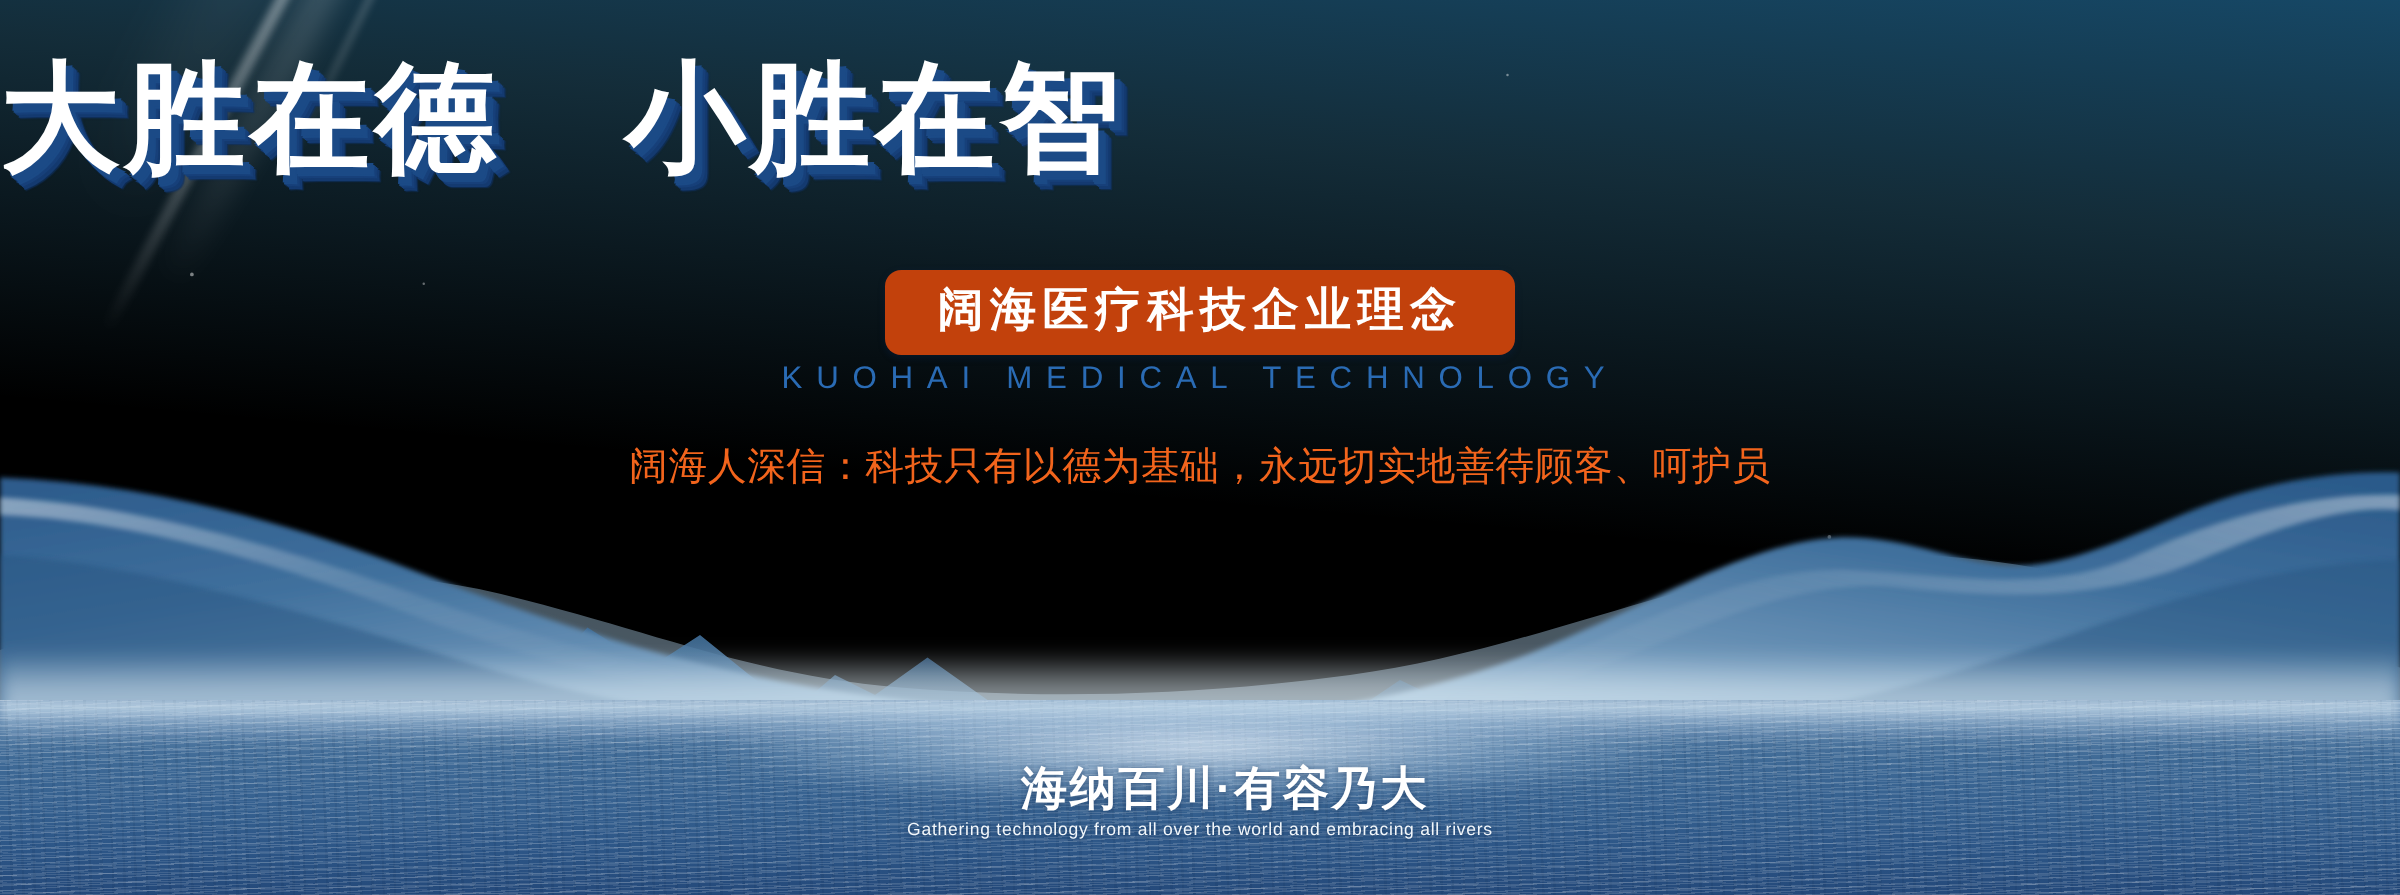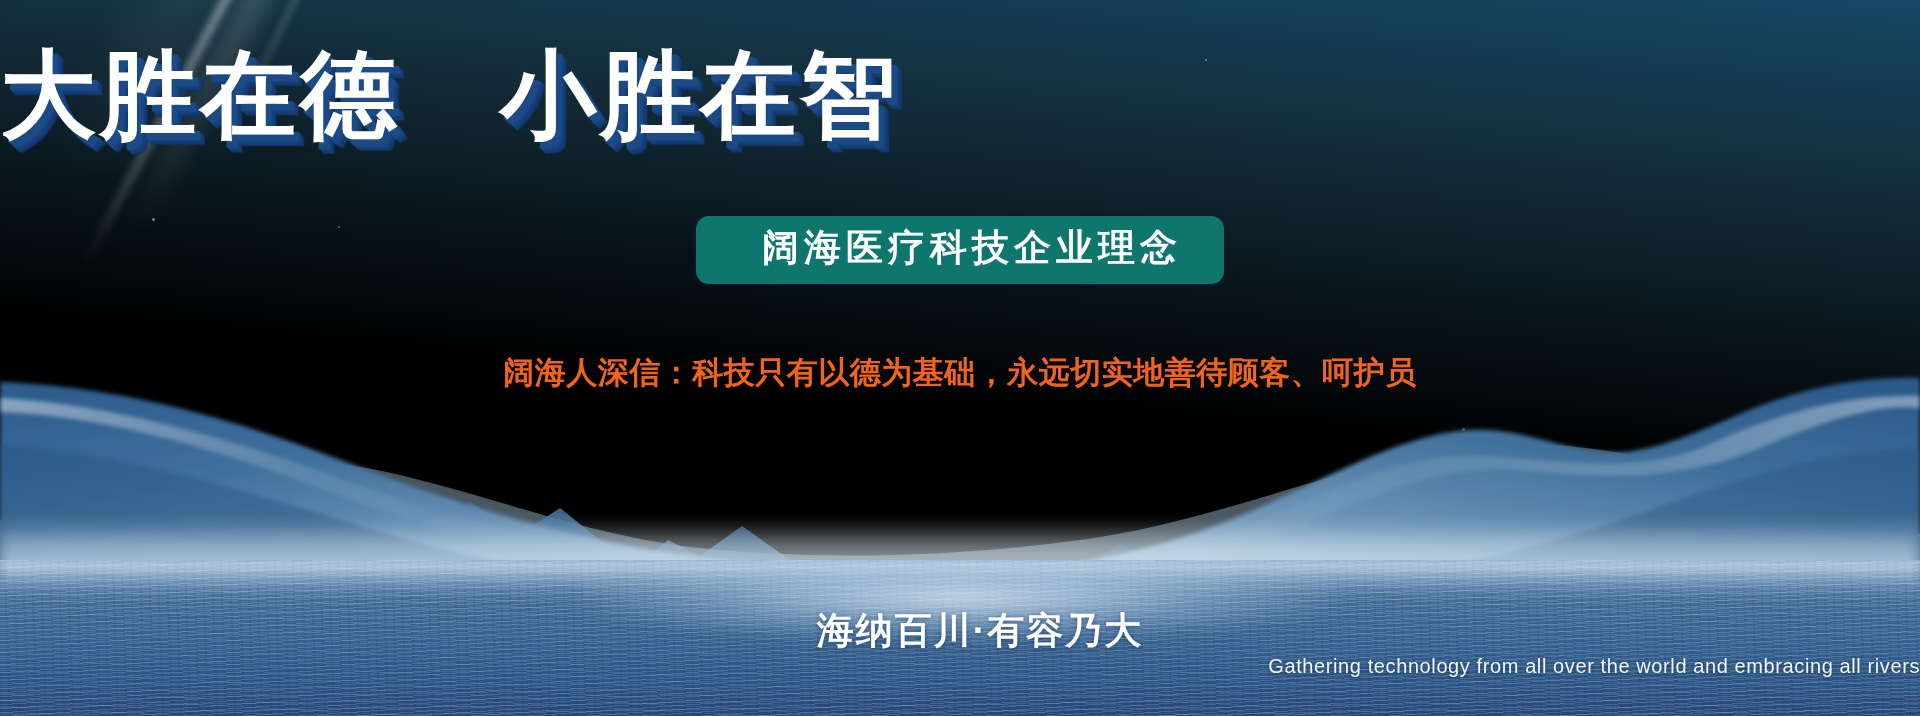--- a/index.html
+++ b/index.html
@@ -119,24 +119,24 @@
       10px 11px 0 #143a70,
       11px 12px 1px rgba(15,50,100,.75);
     white-space:nowrap;
   }
 
   .badge-wrap{
     position:absolute;left:0;right:0;top:216px;
     display:flex;justify-content:center;
   }
   .badge{
-    background:#0f766e;
+    background:#c2410c;
     color:#fff;
     border-radius:13px;
-    padding:9px 42px 12px 66px;
+    padding:9px 42px 12px 42px;
     font-size:37px;
     font-weight:700;
     letter-spacing:5px;
     line-height:1.26;
     white-space:nowrap;
     box-shadow:0 2px 6px rgba(10,45,100,.25);
   }
 
   .eng-sub{
     position:absolute;left:0;right:0;top:288px;
@@ -146,42 +146,42 @@
     color:#2a6bb4;
     font-weight:400;
     white-space:nowrap;
   }
 
   .para{
     position:absolute;left:0;right:0;top:348px;
     text-align:center;
     color:#f2641c;
     font-size:31px;
-    font-weight:700;
+    font-weight:400;
     line-height:1.62;
     letter-spacing:.5px;
   }
   .para div{white-space:nowrap;}
 
   .motto{
     position:absolute;left:0;right:0;top:606px;
     text-align:center;
     color:#ffffff;
     font-size:37px;
     font-weight:600;
     letter-spacing:2px;
     white-space:nowrap;
     text-shadow:0 1px 5px rgba(12,40,80,.55);
     padding-left:40px;
   }
   .motto-en{
     position:absolute;left:0;right:0;top:655px;
-    text-align:right;
+    text-align:center;
     color:#f2f7fb;
-    font-size:20px;
+    font-size:14px;
     font-weight:400;
     letter-spacing:.6px;
     white-space:nowrap;
     text-shadow:0 1px 4px rgba(10,35,70,.6);
   }
 </style>
 </head>
 <body>
 
 <div id="banner">
@@ -293,20 +293,21 @@
   </div>
 
   <div class="content">
 
     <div class="headline">大胜在德　小胜在智</div>
 
     <div class="badge-wrap">
       <div class="badge">阔海医疗科技企业理念</div>
     </div>
 
+    <div class="eng-sub">KUOHAI MEDICAL TECHNOLOGY</div>
 
     <div class="para">
       <div>阔海人深信：科技只有以德为基础，永远切实地善待顾客、呵护员</div>
     </div>
 
     <div class="motto">海纳百川·有容乃大</div>
     <div class="motto-en">Gathering technology from all over the world and embracing all rivers</div>
 
   </div>
 </div>

